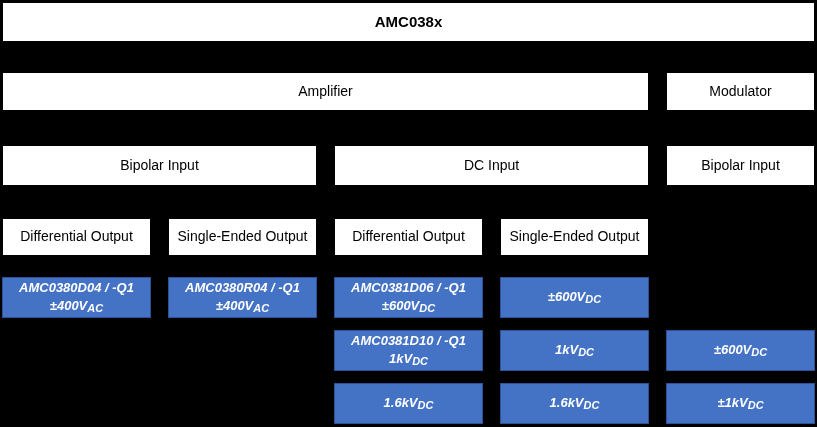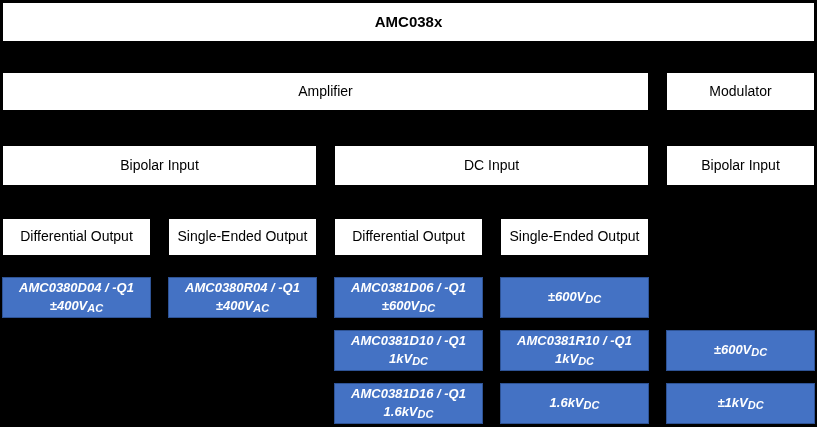--- a/index.html
+++ b/index.html
@@ -104,29 +104,27 @@
   </div>
   <div class="part-box row9 c4">
     <div class="part-rating"><span>±600V</span><sub>DC</sub></div>
   </div>
 
   <div class="part-box row11 c3">
     <div class="part-name">AMC0381D10 / -Q1</div>
     <div class="part-rating"><span>1kV</span><sub>DC</sub></div>
   </div>
   <div class="part-box row11 c4">
-    <div class="part-name">AMC0381R10 / -Q1</div>
     <div class="part-rating"><span>1kV</span><sub>DC</sub></div>
   </div>
   <div class="part-box row11 c5">
     <div class="part-rating"><span>±600V</span><sub>DC</sub></div>
   </div>
 
   <div class="part-box row13 c3">
-    <div class="part-name">AMC0381D16 / -Q1</div>
     <div class="part-rating"><span>1.6kV</span><sub>DC</sub></div>
   </div>
   <div class="part-box row13 c4">
     <div class="part-rating"><span>1.6kV</span><sub>DC</sub></div>
   </div>
   <div class="part-box row13 c5">
     <div class="part-rating"><span>±1kV</span><sub>DC</sub></div>
   </div>
 
 </div>

